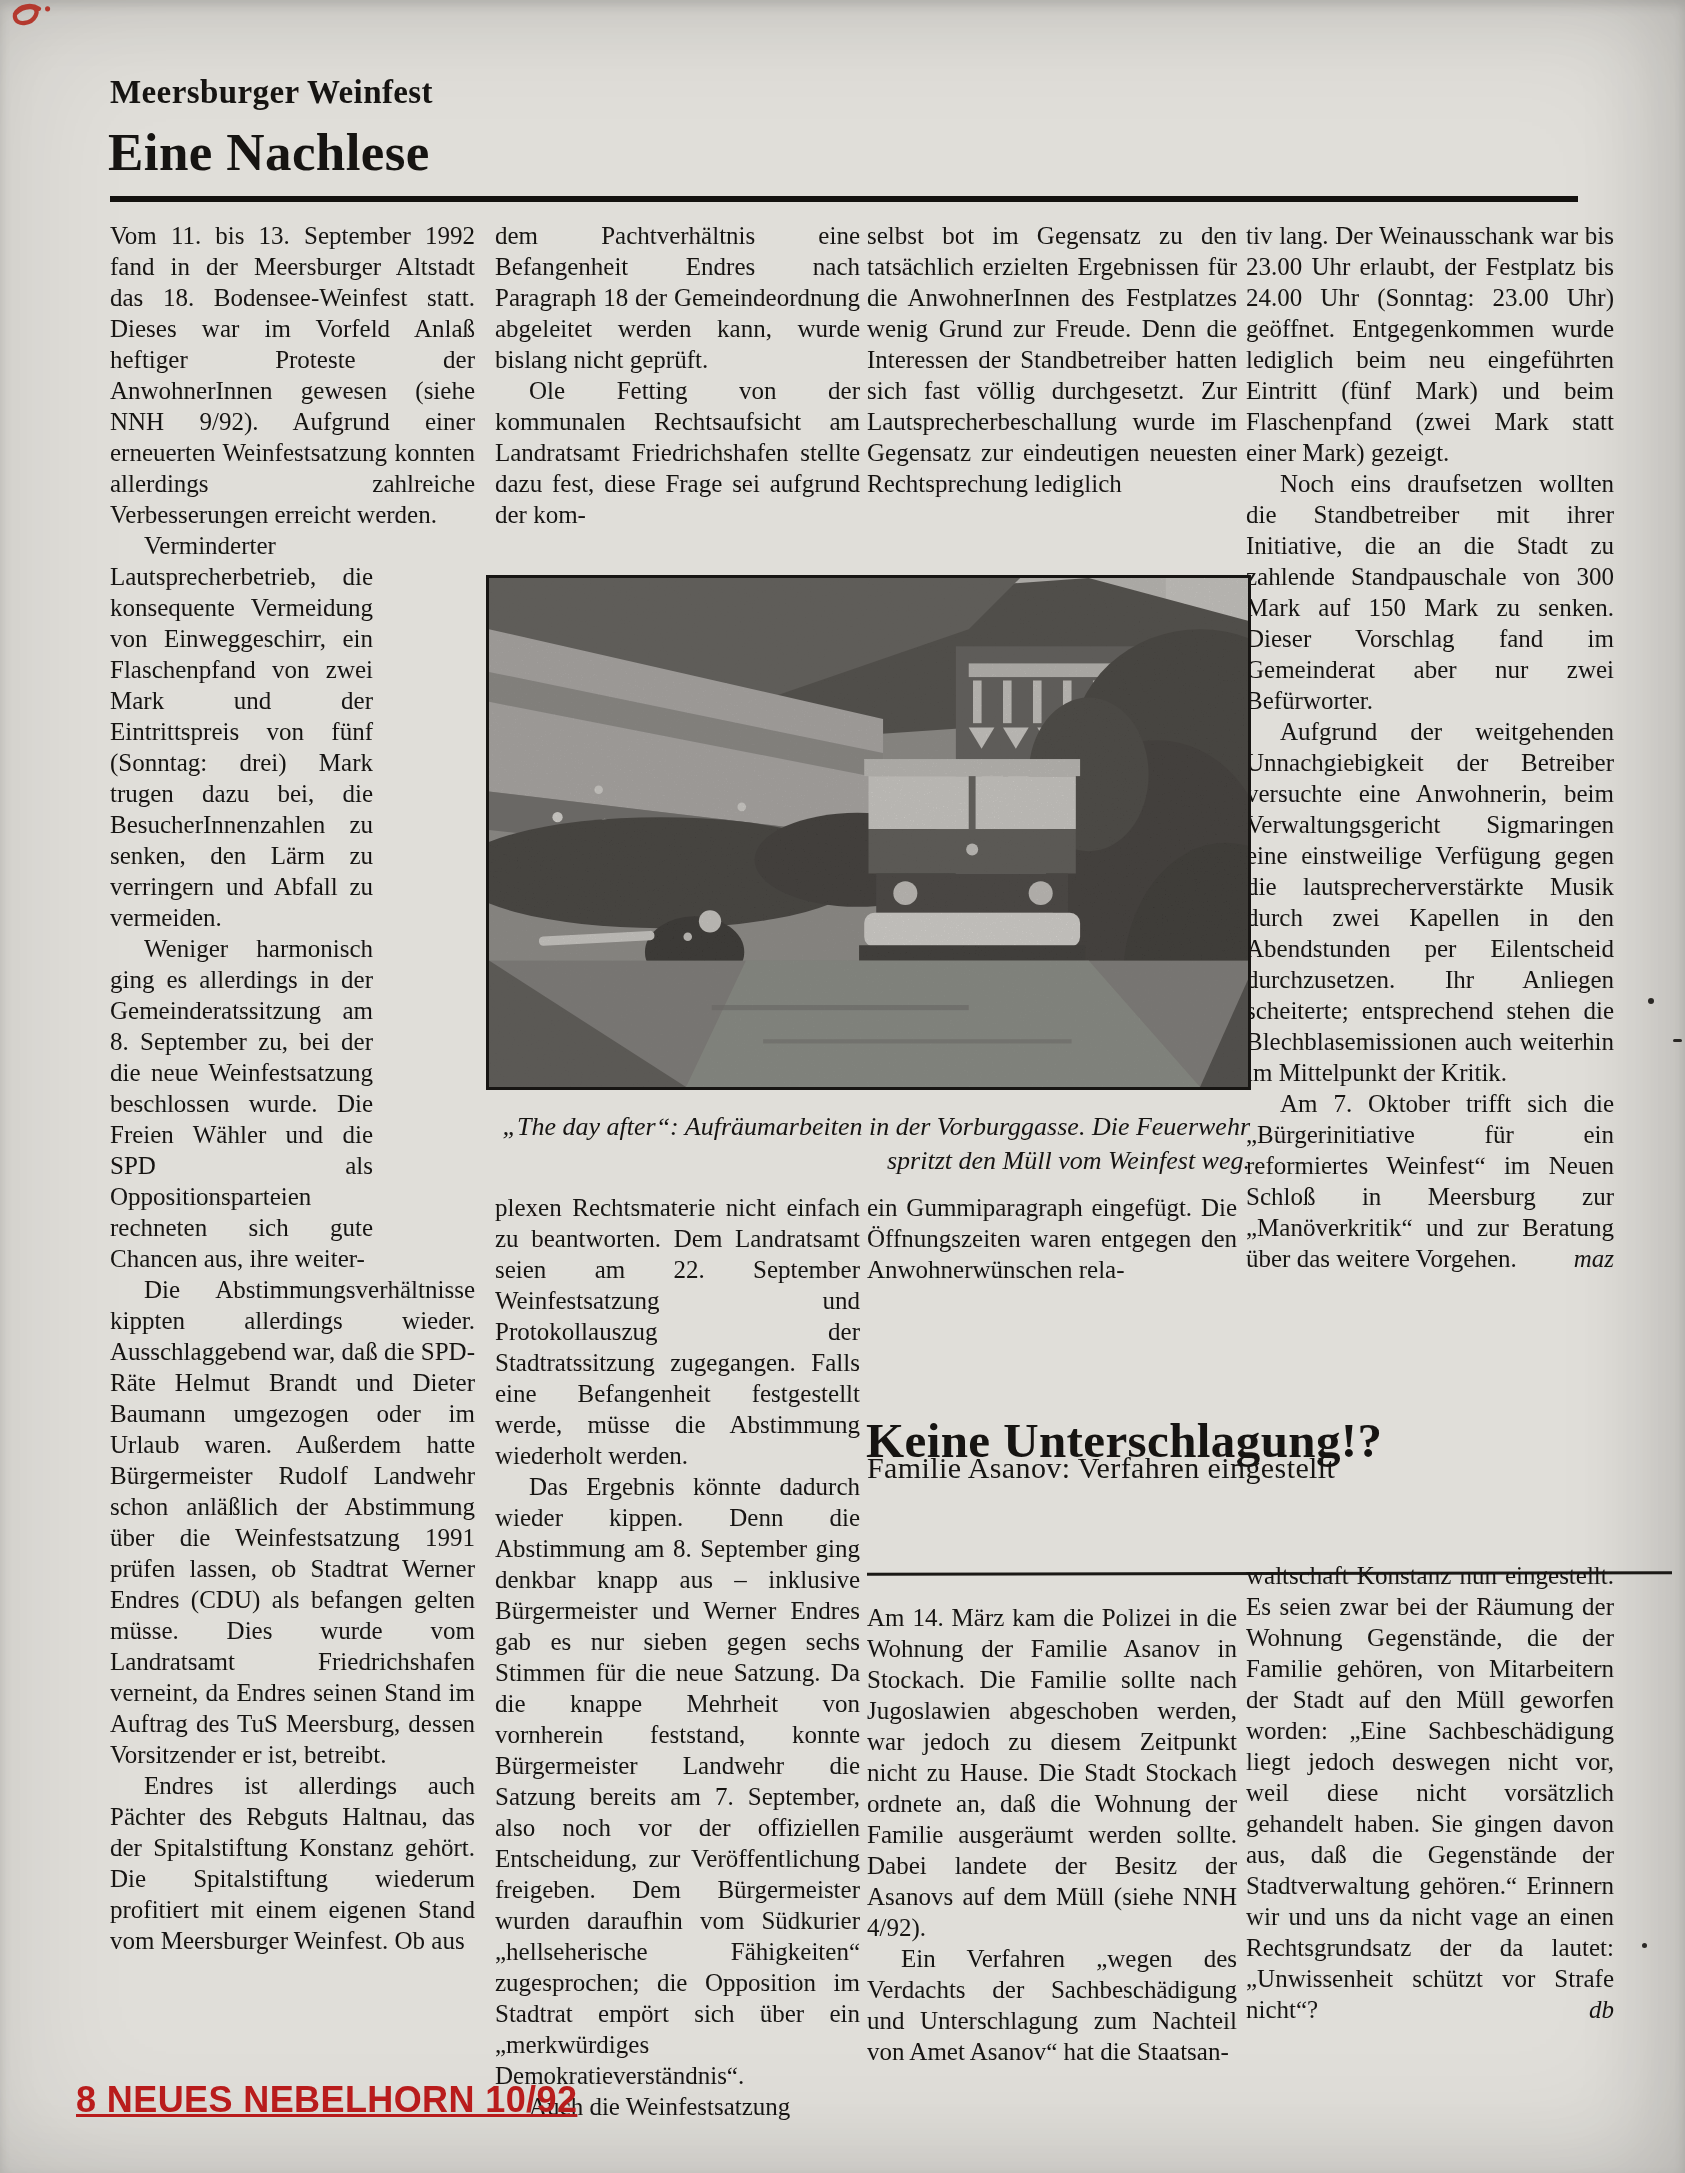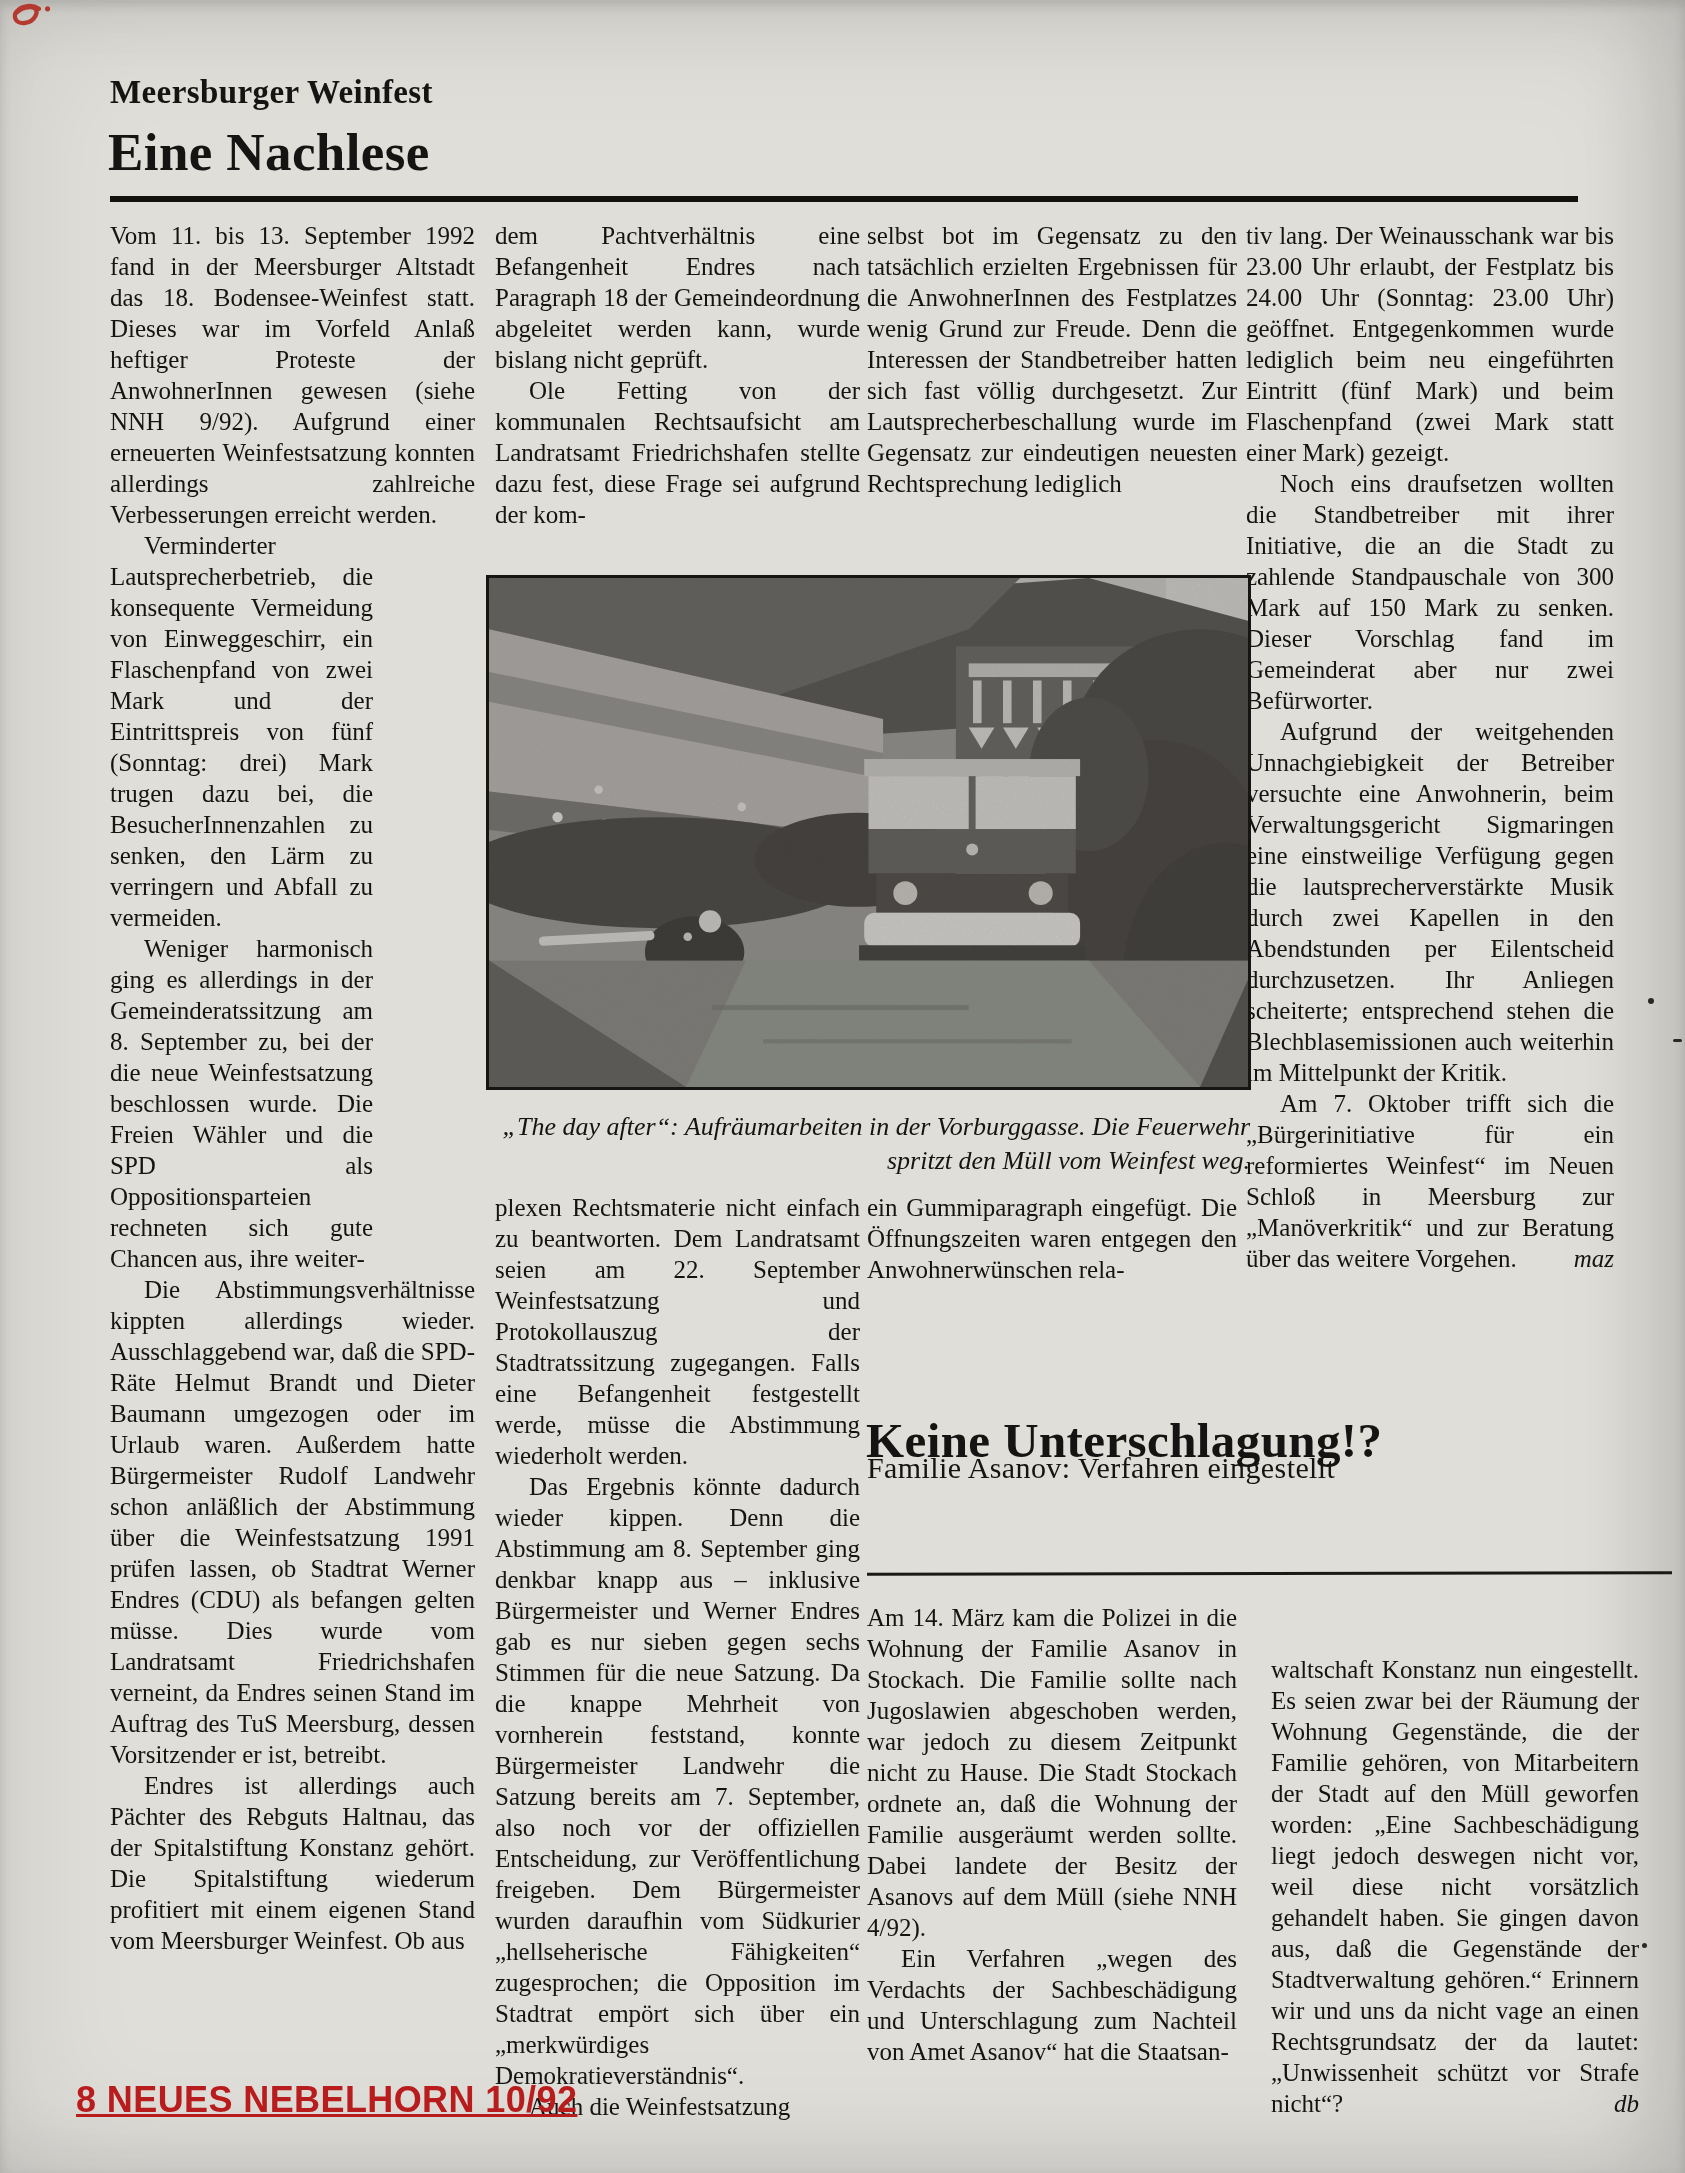--- a/index.html
+++ b/index.html
@@ -53,21 +53,21 @@
   }
   .headline2{
     position:absolute;left:866px;top:1412px;margin:0;
     font-size:49px;font-weight:700;letter-spacing:0.4px;
   }
   .rule2{
     position:absolute;left:867px;top:1572px;width:805px;height:2.6px;
     background:#1b1916;transform:rotate(-0.12deg);
   }
   .a2c1{left:867px;top:1602px;width:370px;}
-  .a2c2{left:1246px;top:1654px;width:368px;margin-left:25px;}
+  .a2c2{left:1246px;top:1560px;width:368px;}
   .sig{float:right;font-style:italic;font-weight:400;}
   .footer{
     position:absolute;left:76px;top:2079px;
     font-family:"Liberation Sans","DejaVu Sans",sans-serif;
     font-size:36px;font-weight:700;letter-spacing:0.4px;color:#b91c1c;text-decoration:underline;
   }
   .red-mark{position:absolute;left:3.4px;top:0px;width:60px;height:52px;}
   .speck{position:absolute;background:#2a2825;border-radius:50%;}
   .sp1{left:1648px;top:998px;width:6px;height:6px;}
   .sp2{left:1673px;top:1039px;width:8.6px;height:3.4px;border-radius:1.7px;}

